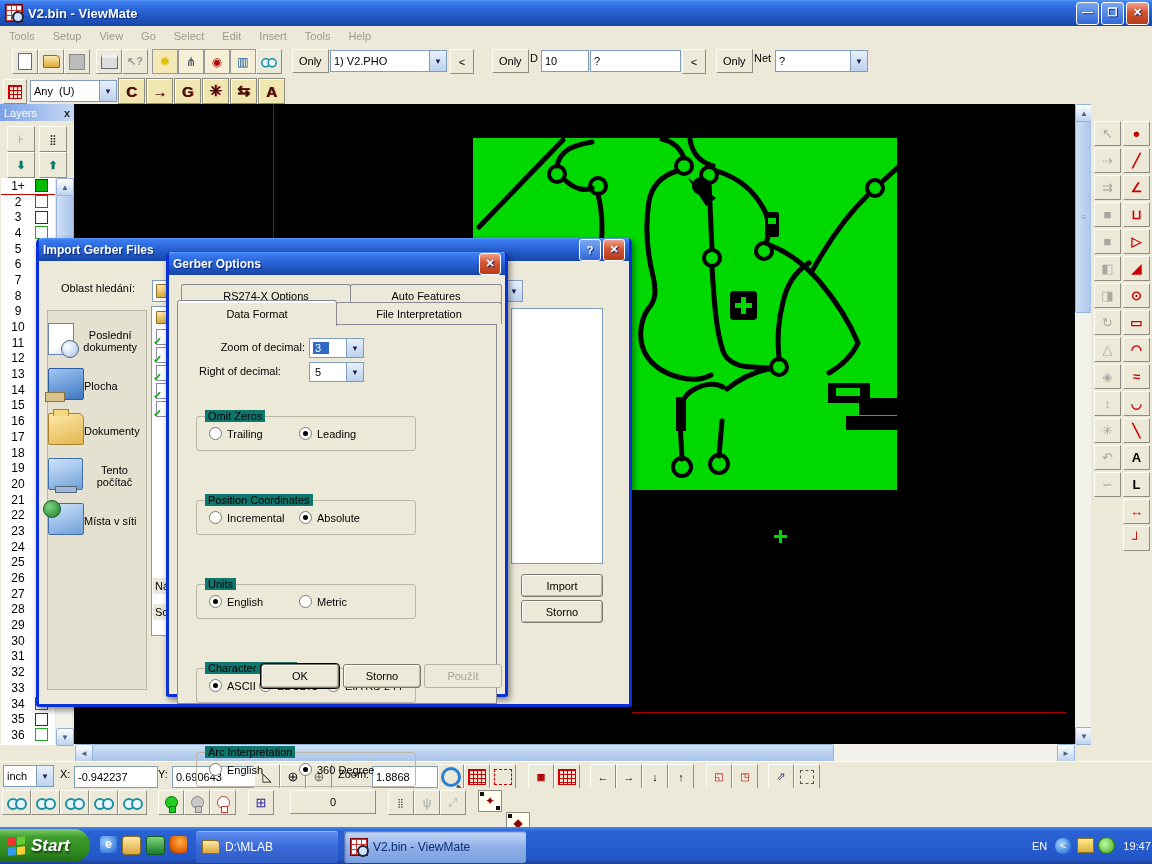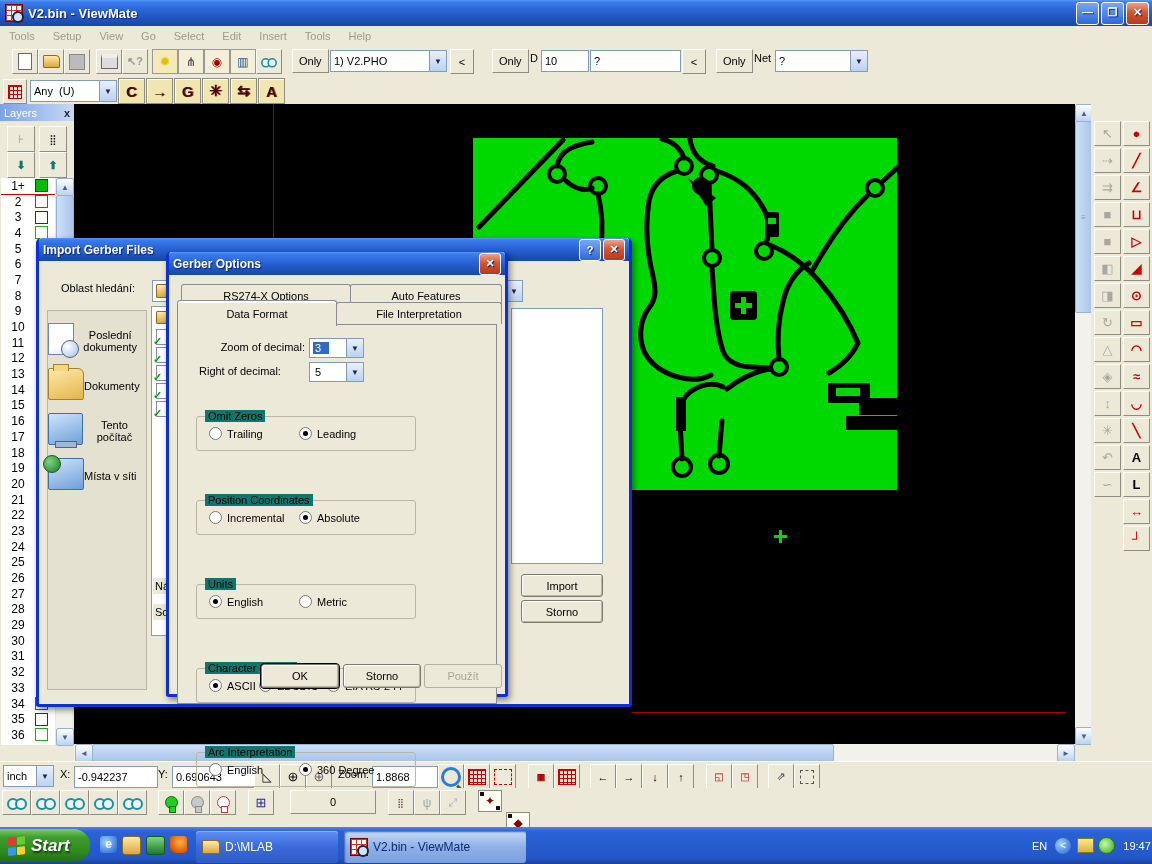--- a/index.html
+++ b/index.html
@@ -566,20 +566,24 @@
     <div class="abs combo" style="left:113px;top:42px;width:366px;height:20px">
       <span style="width:16px;height:12px;background:linear-gradient(#ffe9a8,#d9a93e);border:1px solid #8a6d20;border-radius:1px 4px 1px 1px"></span>
       <span class="drop">▼</span>
     </div>
     <div class="abs" style="left:8px;top:72px;width:100px;height:380px;background:#e4e1d0;border:1px solid #b9b6a6;padding-top:12px;box-sizing:border-box">
       <div class="place">
           <span class="pic doc-clock"></span>
           <span>Poslední dokumenty</span>
         </div>
       <div class="place">
+          <span class="pic desk-ico"></span>
+          <span>Plocha</span>
+        </div>
+      <div class="place">
           <span class="pic fold-ico"></span>
           <span>Dokumenty</span>
         </div>
       <div class="place">
           <span class="pic pc-ico"></span>
           <span>Tento počítač</span>
         </div>
       <div class="place">
           <span class="pic net-ico"></span>
           <span>Místa v síti</span>

